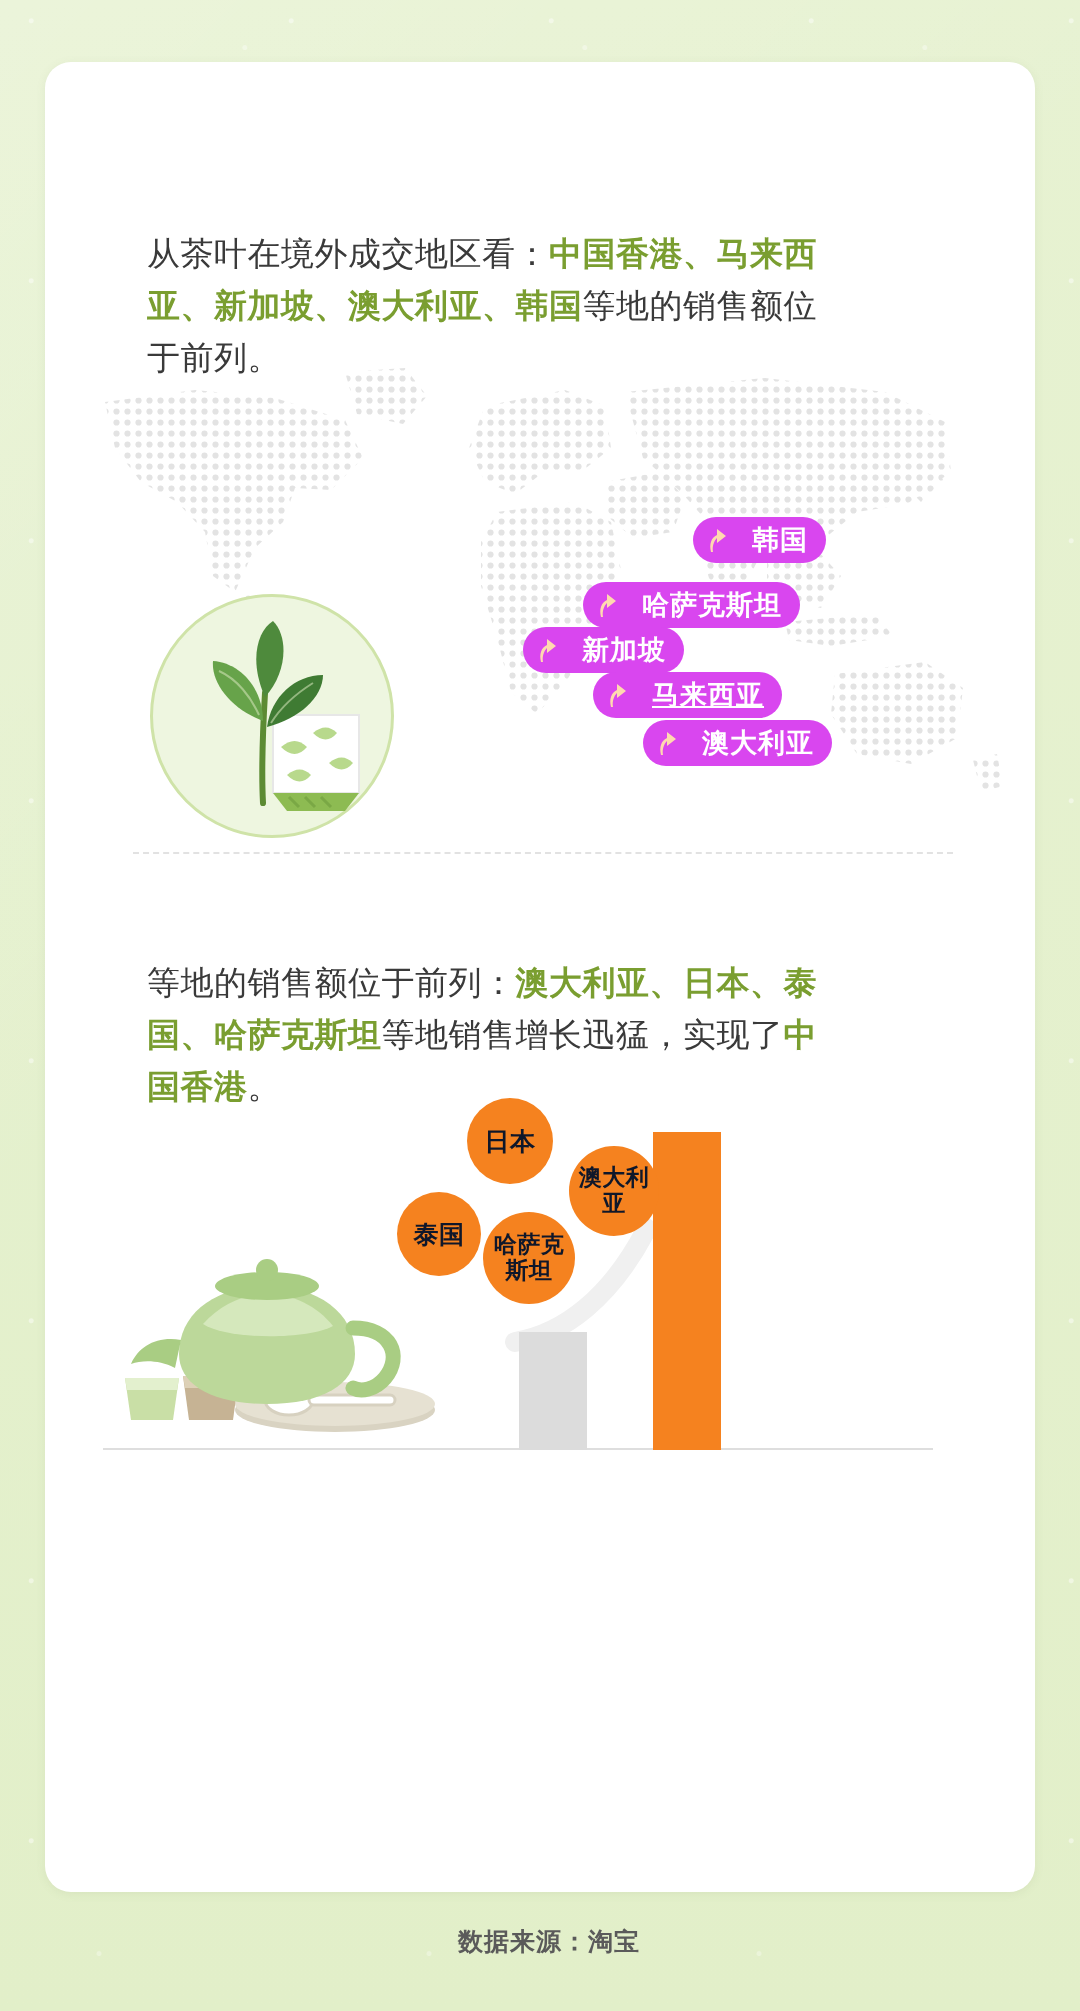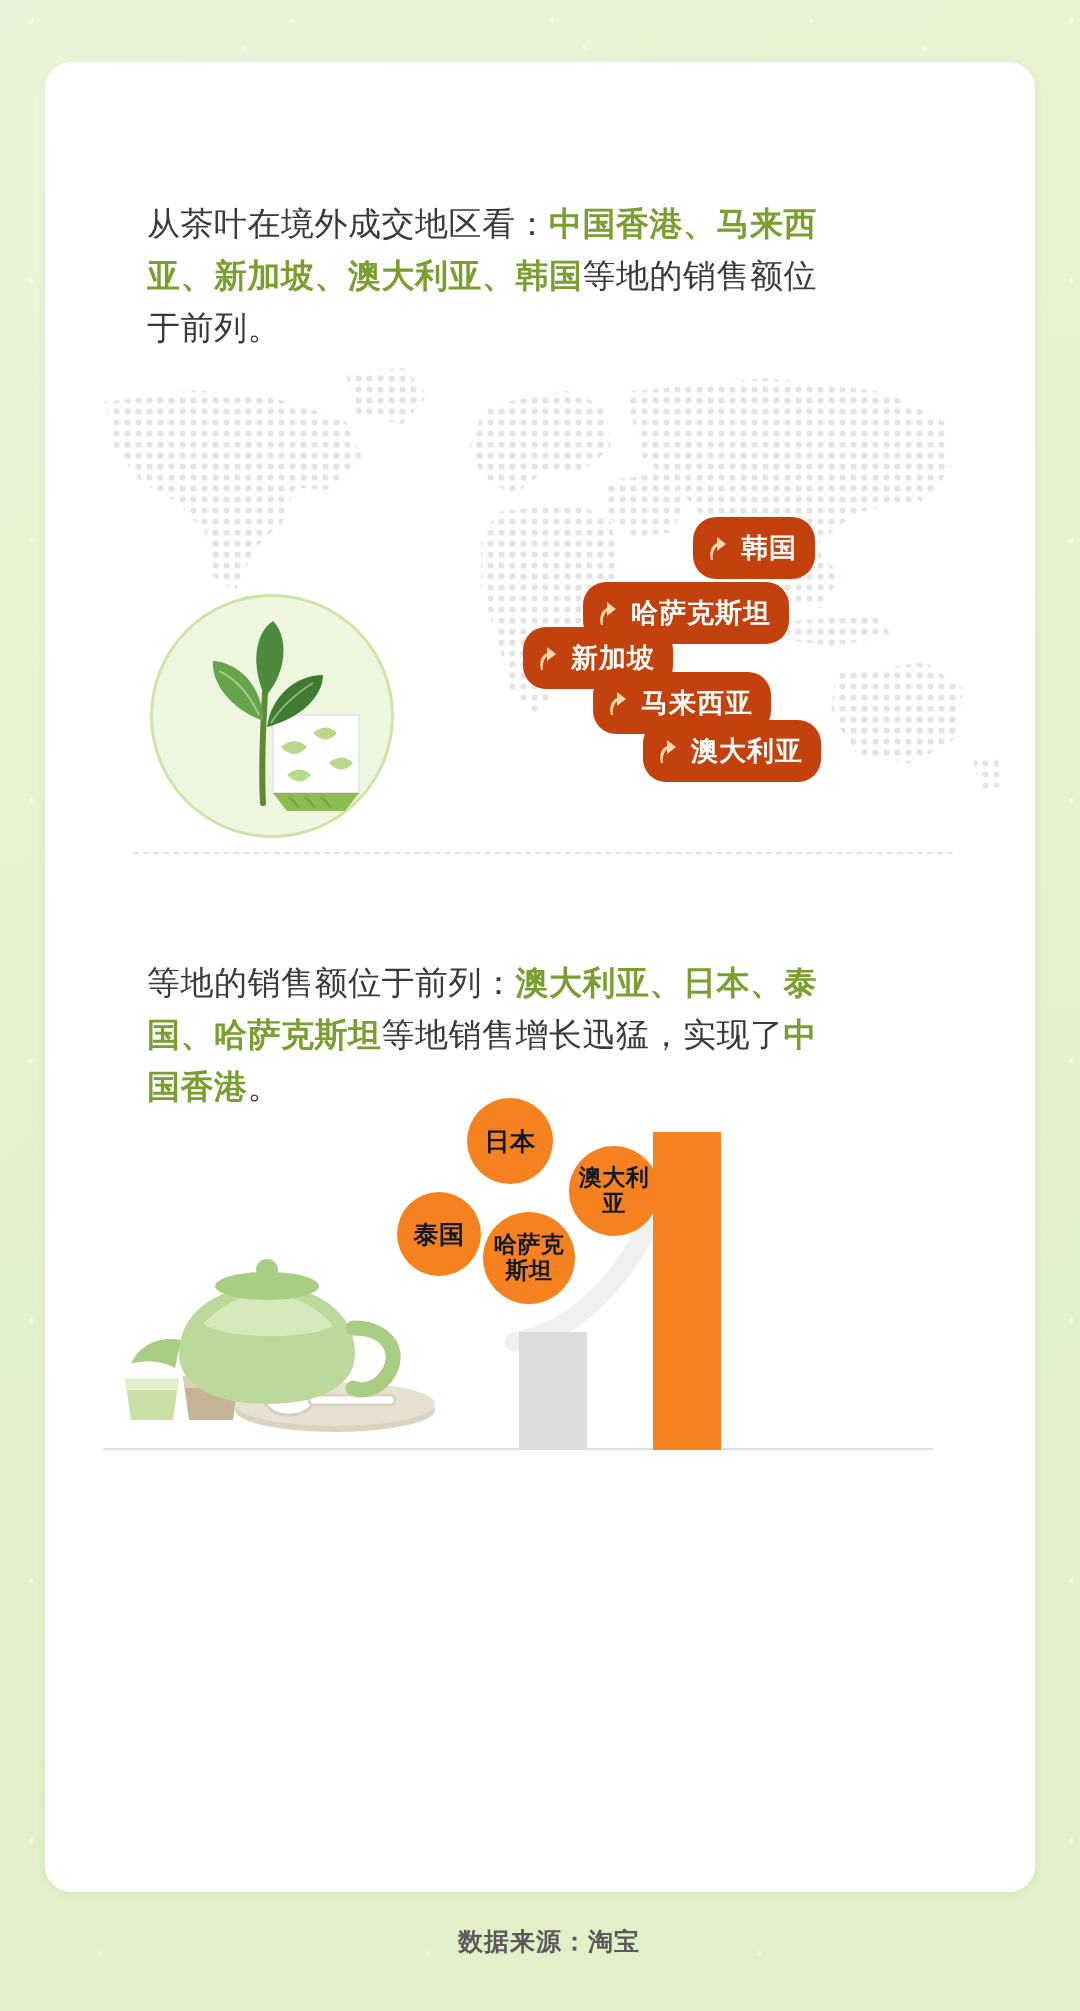--- a/index.html
+++ b/index.html
@@ -52,21 +52,21 @@
     font-size: 33px;
     line-height: 52px;
     color: #3a3a3a;
     letter-spacing: 0.5px;
     font-weight: 400;
   }
   .para .hl {
     color: #7a9e30;
     font-weight: 700;
   }
-  .para-1 { top: 136px; }
+  .para-1 { top: 166px; }
   .para-2 { top: 895px; }
 
   
   .divider {
     position: absolute;
     left: 88px;
     top: 790px;
     width: 820px;
     height: 0;
     border-top: 2px dashed #e2e2e2;
@@ -77,24 +77,24 @@
     position: absolute;
     left: 0px;
     top: 300px;
     width: 990px;
     height: 460px;
   }
   .tag {
     position: absolute;
     display: flex;
     align-items: center;
-    gap: 13px;
-    height: 62px;
+    gap: 24px;
+    height: 46px;
     padding: 0 18px 0 13px;
-    background: #c2410c;
+    background: #d946ef;
     border-radius: 23px;
     color: #ffffff;
     font-size: 27px;
     font-weight: 700;
     white-space: nowrap;
     letter-spacing: 1px;
   }
   .tag svg { display: block; }
 
   .leaf-circle {
@@ -238,21 +238,21 @@
       <span>哈萨克斯坦</span>
     </div>
 
     <div class="tag" style="left:478px; top:265px;">
       <svg width="22" height="26" viewBox="0 0 22 26">
         <path d="M5 25 C3 17 5 11 11 8 L11 2 L20 9 L11 16 L11 11 C8 14 6 19 7 25 Z" fill="#ffd9b0"></path>
       </svg>
       <span>新加坡</span>
     </div>
 
-    <div class="tag" style="left:548px; top:310px;">
+    <div class="tag" style="left:548px; top:310px;text-decoration:underline;">
       <svg width="22" height="26" viewBox="0 0 22 26">
         <path d="M5 25 C3 17 5 11 11 8 L11 2 L20 9 L11 16 L11 11 C8 14 6 19 7 25 Z" fill="#ffd9b0"></path>
       </svg>
       <span>马来西亚</span>
     </div>
 
     <div class="tag" style="left:598px; top:358px;">
       <svg width="22" height="26" viewBox="0 0 22 26">
         <path d="M5 25 C3 17 5 11 11 8 L11 2 L20 9 L11 16 L11 11 C8 14 6 19 7 25 Z" fill="#ffd9b0"></path>
       </svg>

